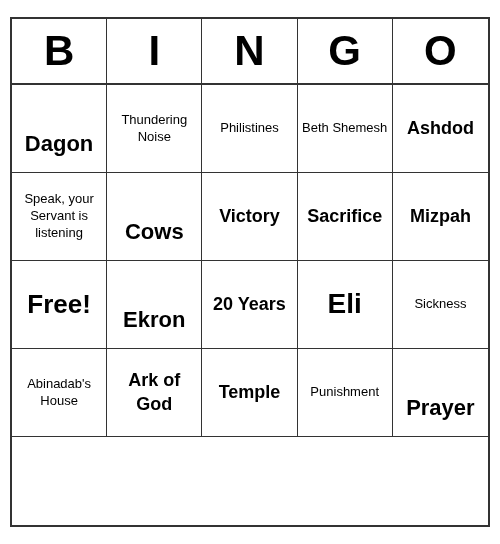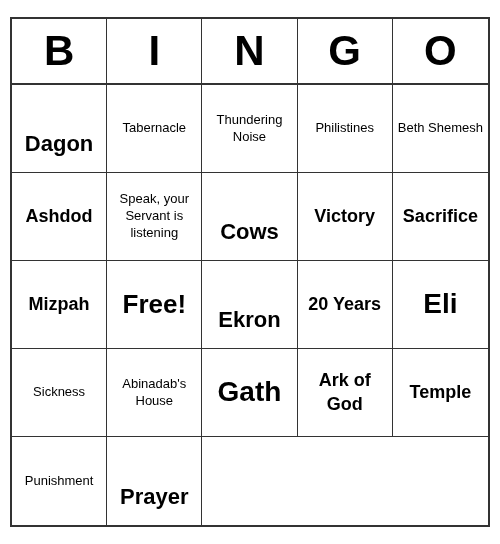--- a/index.html
+++ b/index.html
@@ -85,23 +85,20 @@
       <div class="bingo-header-cell">I</div>
       <div class="bingo-header-cell">N</div>
       <div class="bingo-header-cell">G</div>
       <div class="bingo-header-cell">O</div>
     </div>
   <div class="bingo-grid">
   <div class="bingo-cell">
         <span class="cell-text large">Dagon</span>
       </div>
       <div class="bingo-cell">
-        <span class="cell-text ">Tabernacle</span>
-      </div>
-      <div class="bingo-cell">
         <span class="cell-text ">Thundering Noise</span>
       </div>
       <div class="bingo-cell">
         <span class="cell-text ">Philistines</span>
       </div>
       <div class="bingo-cell">
         <span class="cell-text ">Beth Shemesh</span>
       </div>
       <div class="bingo-cell">
         <span class="cell-text medium">Ashdod</span>
@@ -133,23 +130,20 @@
       <div class="bingo-cell">
         <span class="cell-text xlarge">Eli</span>
       </div>
       <div class="bingo-cell">
         <span class="cell-text ">Sickness</span>
       </div>
       <div class="bingo-cell">
         <span class="cell-text ">Abinadab's House</span>
       </div>
       <div class="bingo-cell">
-        <span class="cell-text xlarge">Gath</span>
-      </div>
-      <div class="bingo-cell">
         <span class="cell-text medium">Ark of God</span>
       </div>
       <div class="bingo-cell">
         <span class="cell-text medium">Temple</span>
       </div>
       <div class="bingo-cell">
         <span class="cell-text ">Punishment</span>
       </div>
       <div class="bingo-cell">
         <span class="cell-text large">Prayer</span>

